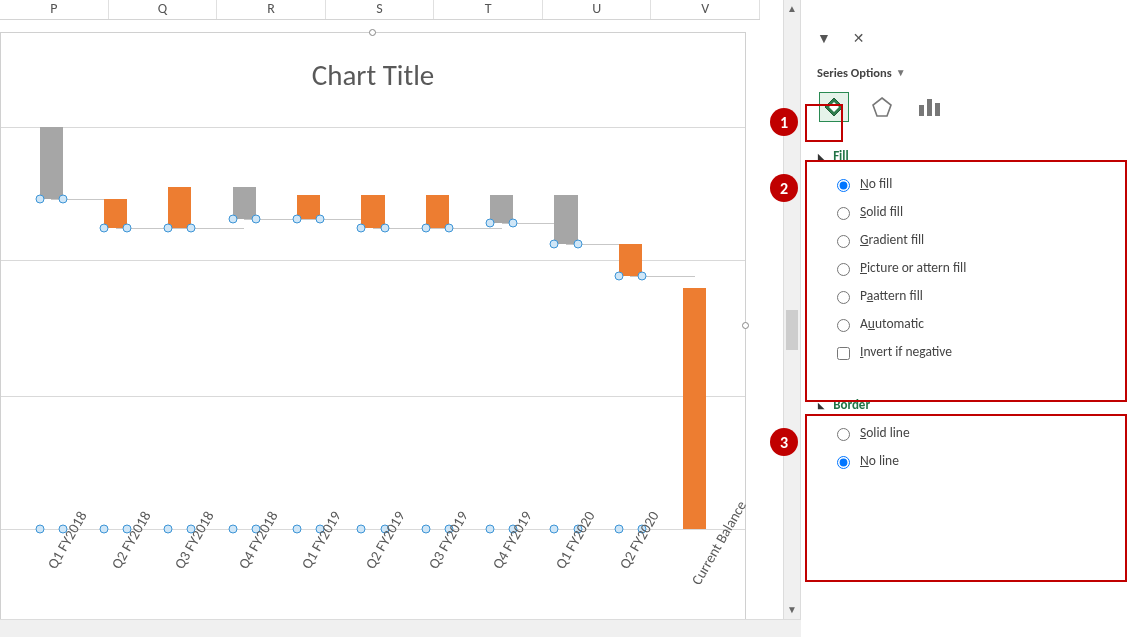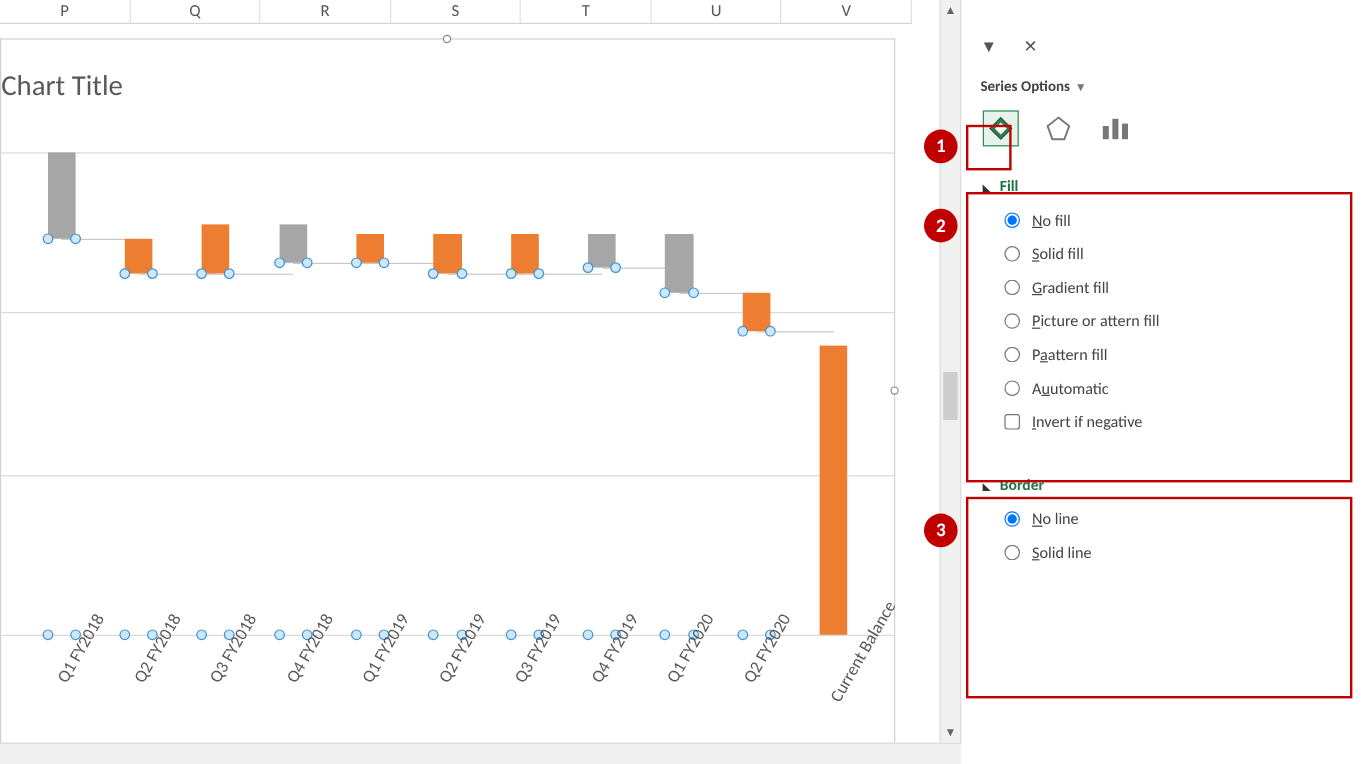--- a/index.html
+++ b/index.html
@@ -34,22 +34,22 @@
     border: 1px solid #d0d0d0;
   }
   .sel-handle {
     position: absolute;
     width: 7px; height: 7px;
     background: #fff;
     border: 1px solid #888;
     border-radius: 50%;
   }
   .chart-title {
-    text-align: left;
-    font-size: 24px;
+    text-align: center;
+    font-size: 29px;
     color: #595959;
     padding: 24px 0 18px 0;
   }
   .plot-area {
     position: absolute;
     left: 0; right: 0;
     top: 94px;
     height: 402px;
   }
   .gridline {
@@ -191,21 +191,21 @@
     color: #333;
     margin-right: 8px;
     display:inline-block;
     transform: rotate(90deg);
   }
   .opt-list {
     padding-left: 20px;
   }
   .opt {
     display: flex;
-    align-items: center;
+    align-items: flex-end;
     font-size: 13.5px;
     color: #444;
     margin-bottom: 11px;
   }
   .opt input[type="radio"],
   .opt input[type="checkbox"] {
     margin-right: 10px;
     width: 13px; height: 13px;
   }
   .opt .ul { text-decoration: underline; }
@@ -427,26 +427,26 @@
           <input type="checkbox" style="">
           <span><span class="ul">I</span><span>nvert if negative</span></span>
         </label>
     </div>
   </div>
 
   <div class="section">
     <div class="section-header">Border</div>
     <div class="opt-list">
       <label class="opt">
+          <input type="radio" name="border" style="">
+          <span><span class="ul">S</span><span>olid line</span></span>
+        </label>
+      <label class="opt">
           <input type="radio" name="border" checked="" style="">
           <span><span class="ul">N</span><span>o line</span></span>
-        </label>
-      <label class="opt">
-          <input type="radio" name="border" style="">
-          <span><span class="ul">S</span><span>olid line</span></span>
         </label>
     </div>
   </div>
 </div>
 
 <div class="red-box" style="top:104px; left:805px; width:38px; height:38px;"></div>
 <div class="red-box" style="top:160px; left:805px; width:322px; height:242px;"></div>
 <div class="red-box" style="top:414px; left:805px; width:322px; height:168px;"></div>
 
 <div class="callout" style="top:108px; left:770px;">1</div>

